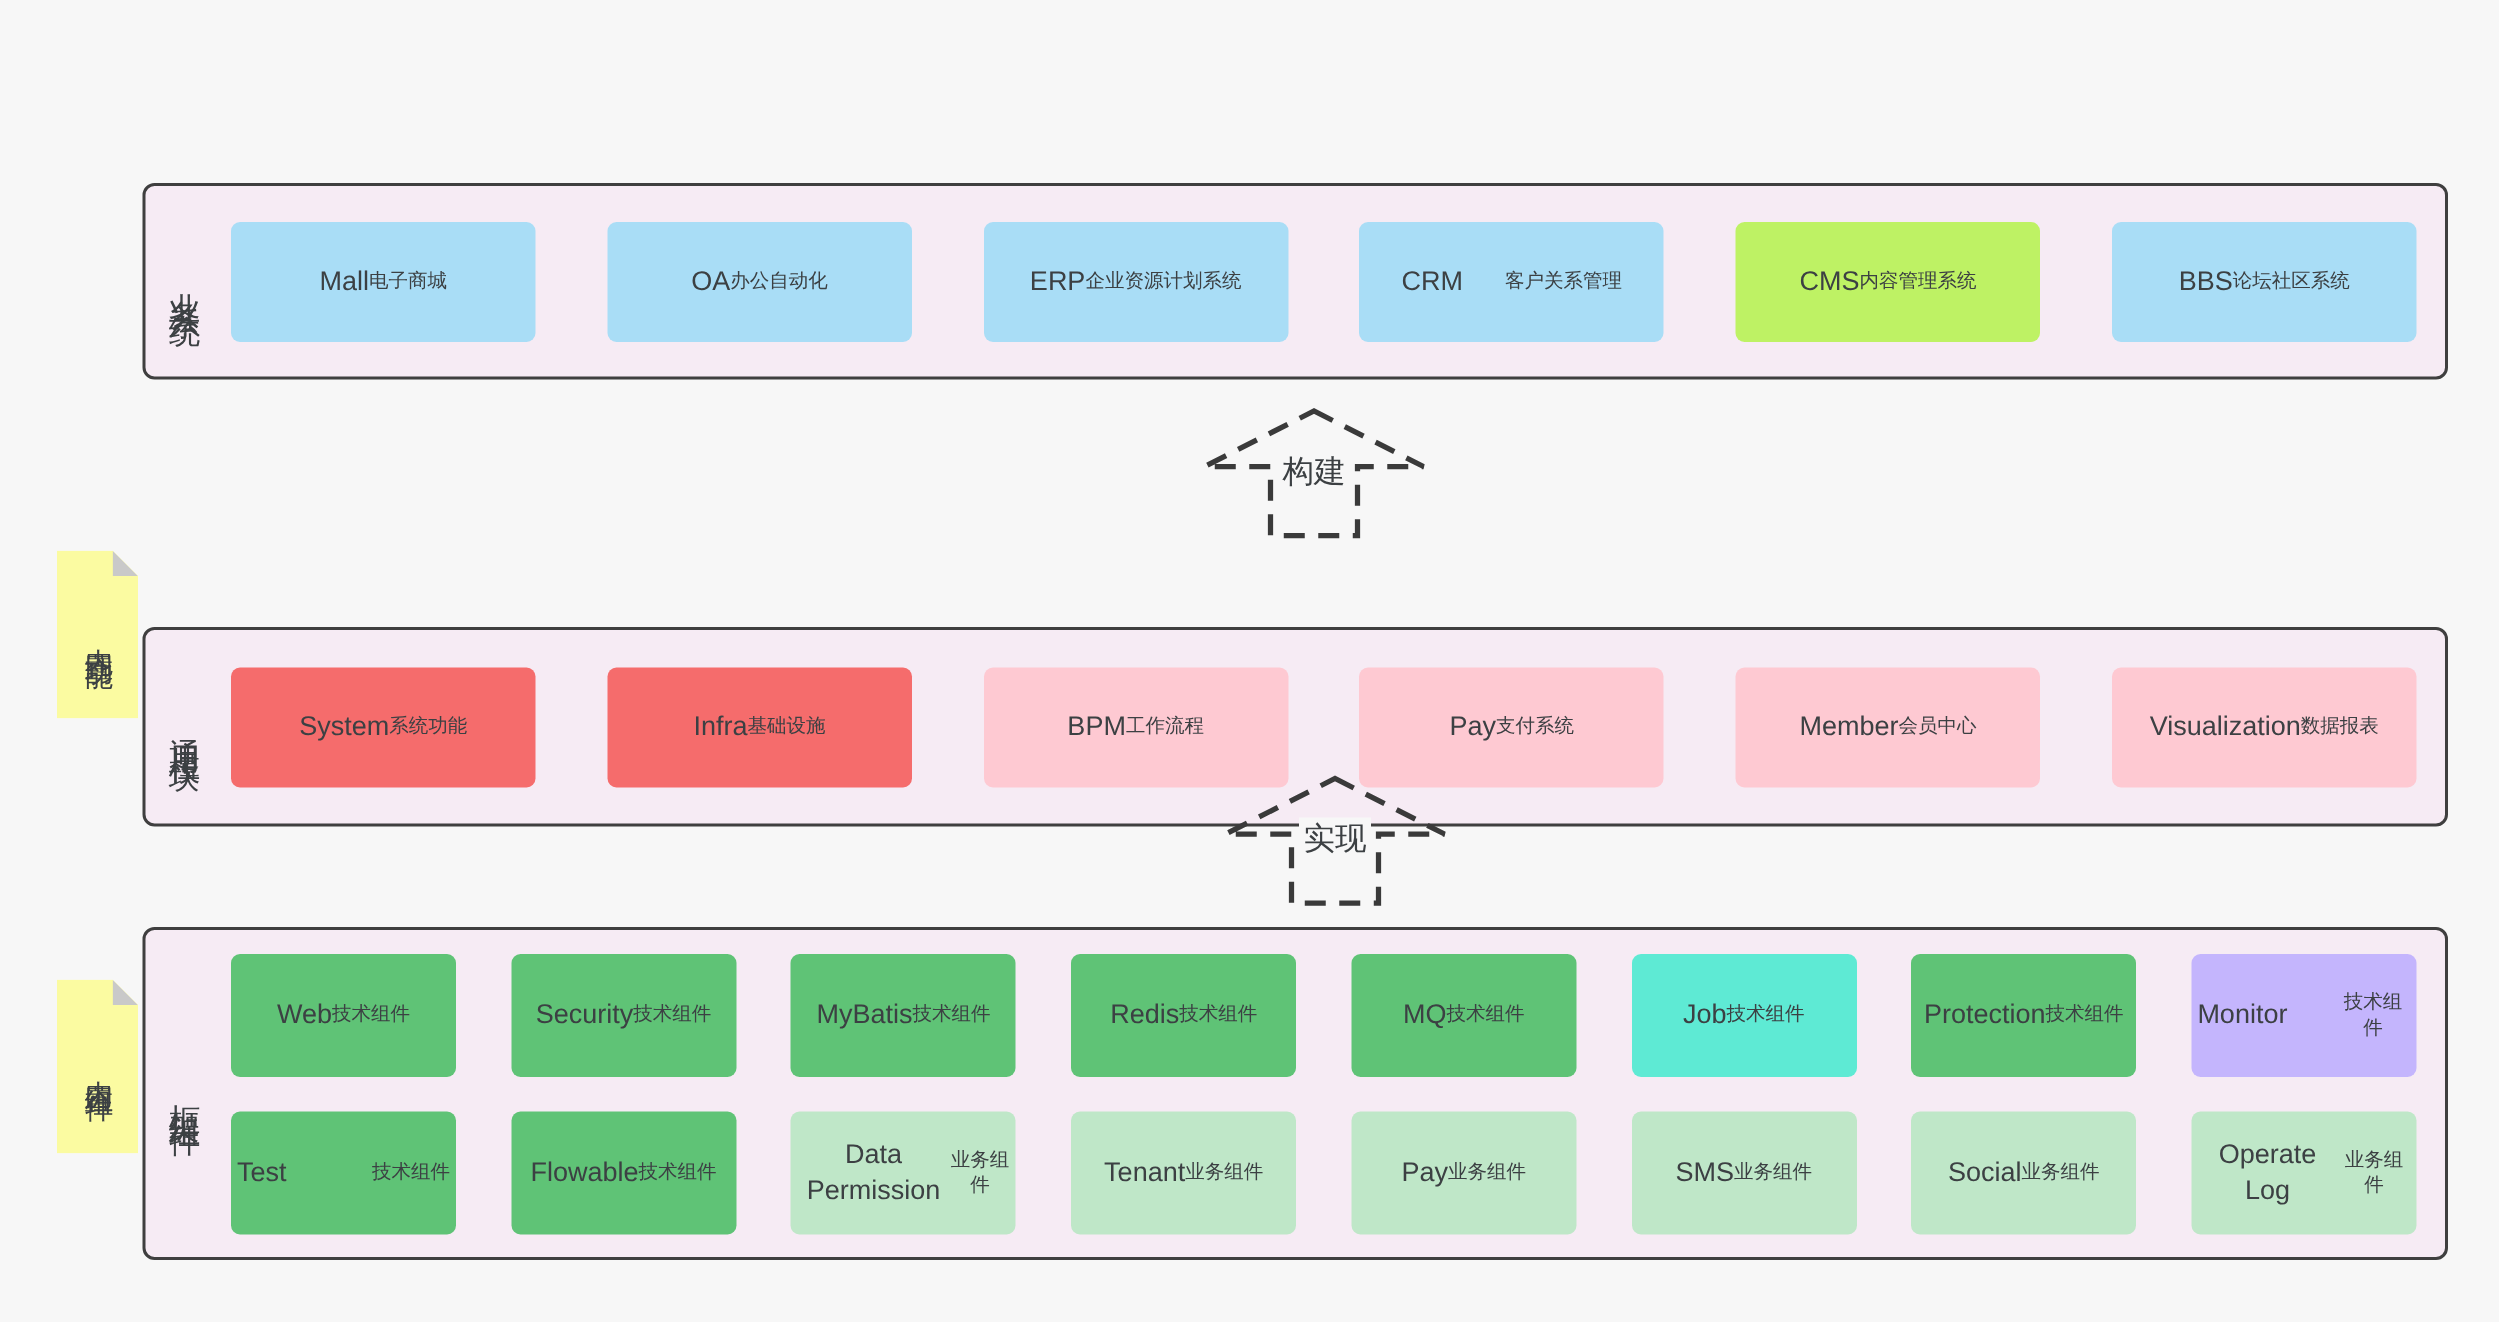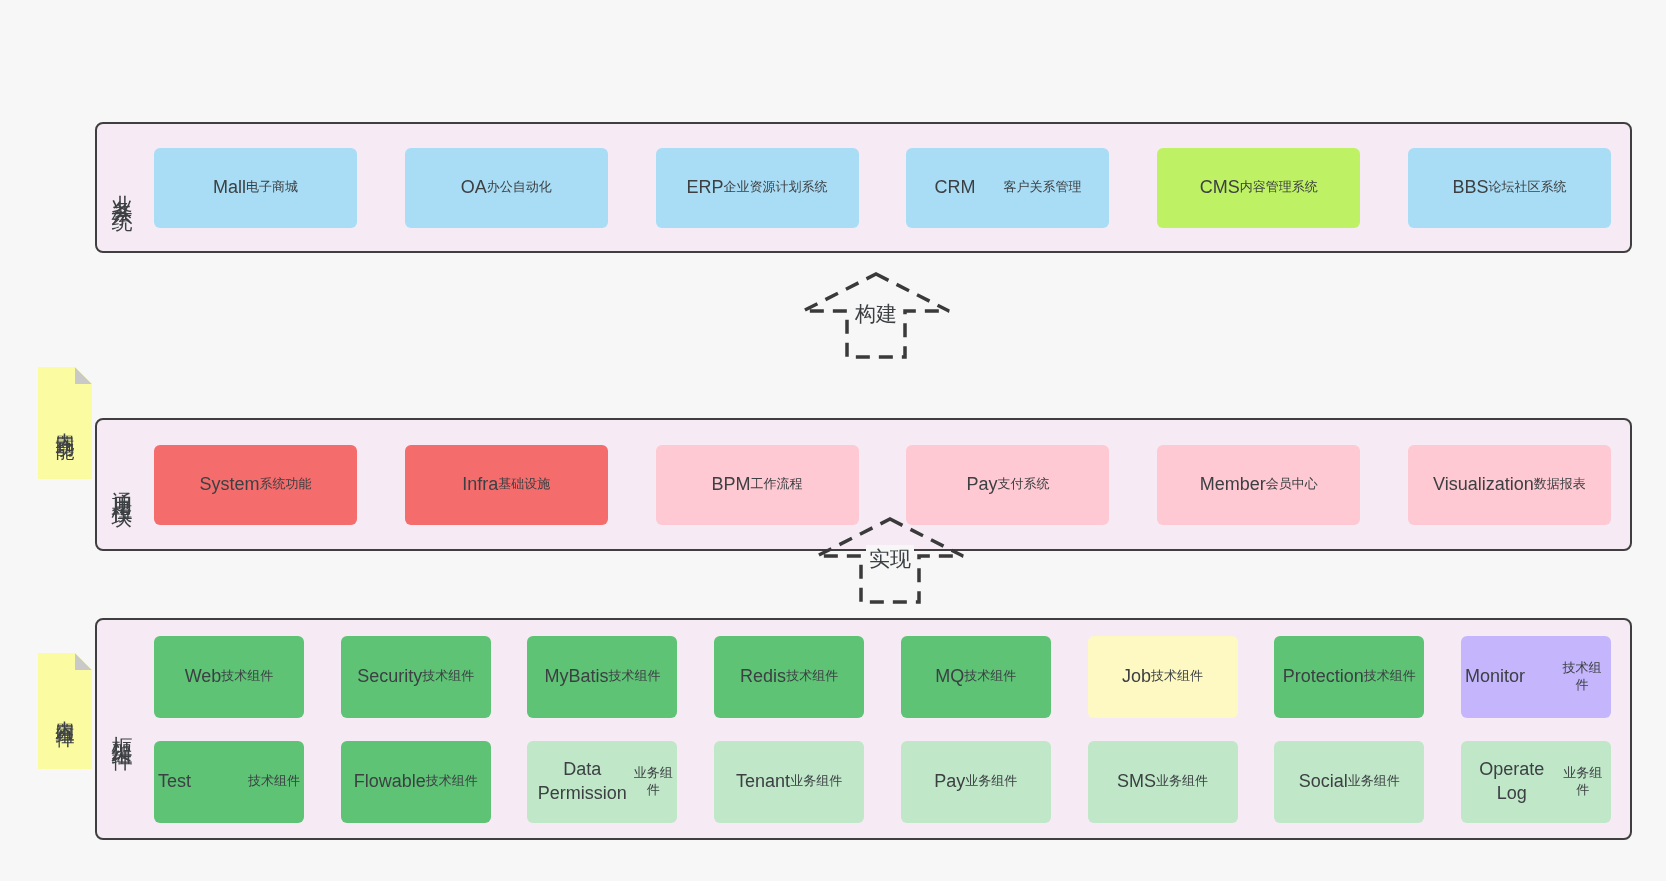--- a/index.html
+++ b/index.html
@@ -180,21 +180,21 @@
             <div class="box-desc">技术组件</div>
           </div>
           <div class="module-box" style="background: rgb(95, 195, 118);">
             <div class="box-name">Redis</div>
             <div class="box-desc">技术组件</div>
           </div>
           <div class="module-box" style="background: rgb(95, 195, 118);">
             <div class="box-name">MQ</div>
             <div class="box-desc">技术组件</div>
           </div>
-          <div class="module-box" style="background: #fef9c3;">
+          <div class="module-box" style="background: #5eead4;">
             <div class="box-name">Job</div>
             <div class="box-desc">技术组件</div>
           </div>
           <div class="module-box" style="background: rgb(95, 195, 118);">
             <div class="box-name">Protection</div>
             <div class="box-desc">技术组件</div>
           </div>
           <div class="module-box" style="background: #c4b5fd; gap: 32px;">
             <div class="box-name">Monitor</div>
             <div class="box-desc">技术组件</div>

